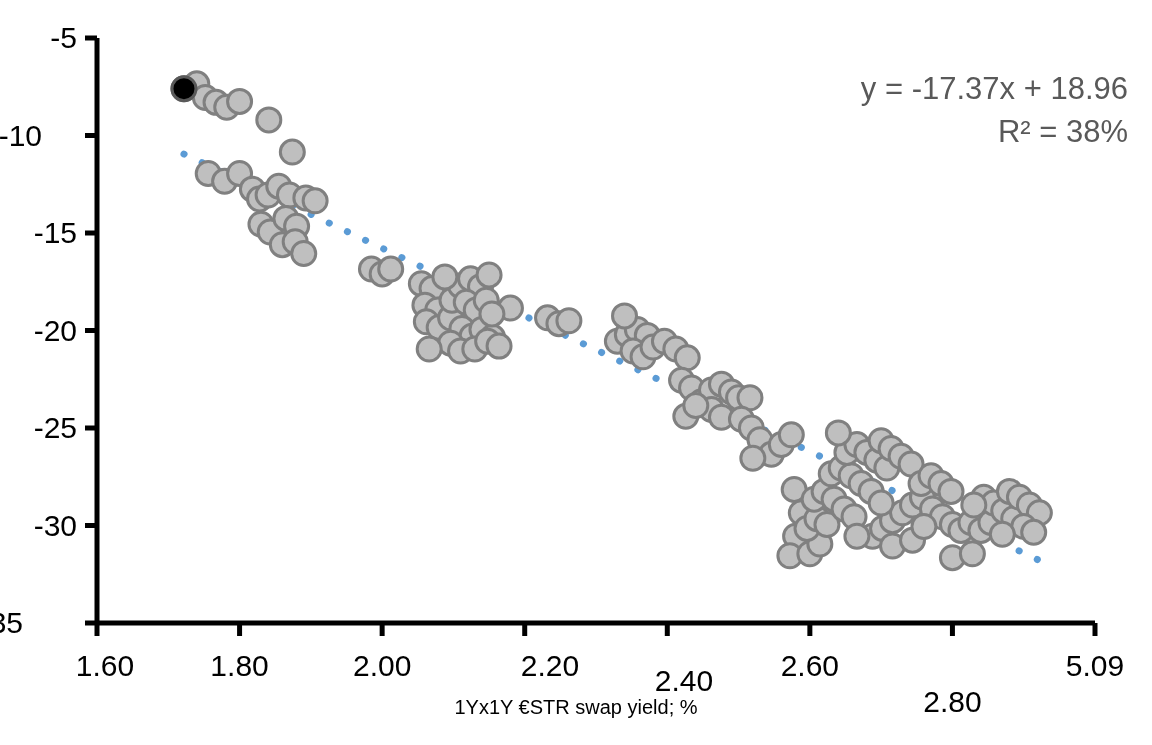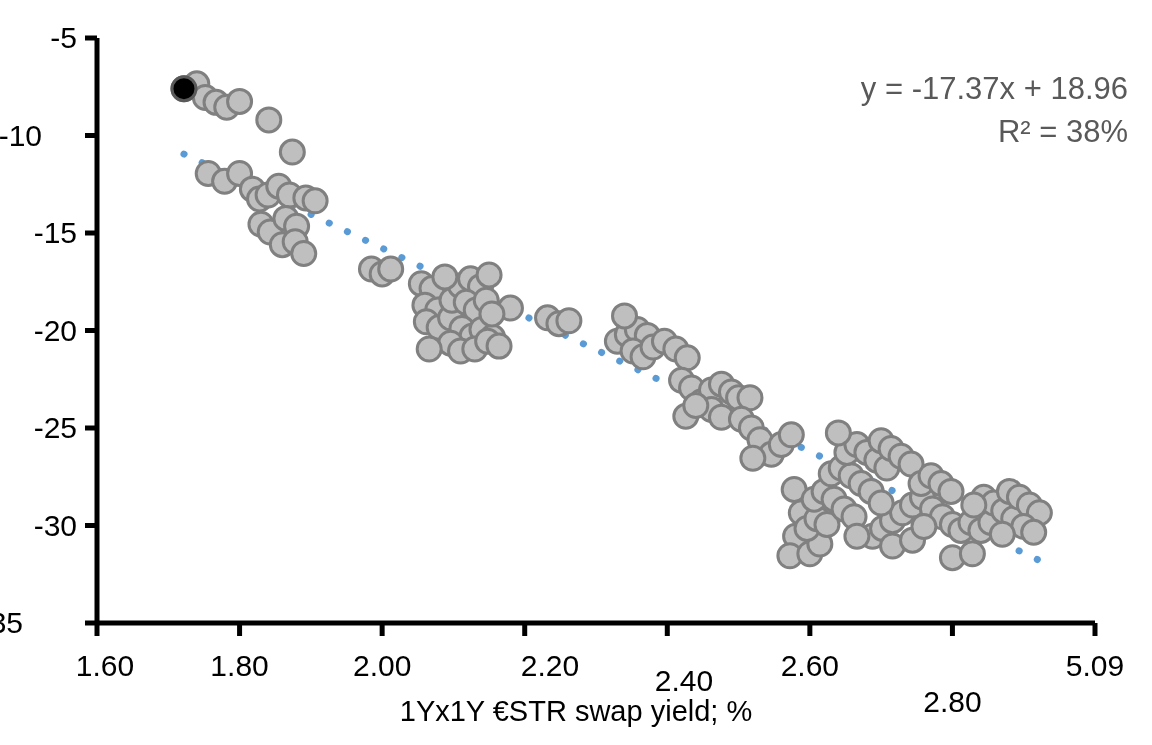--- a/index.html
+++ b/index.html
@@ -42,21 +42,21 @@
   .xtick-label {
     text-align: center;
     transform: translateX(-50%);
   }
   #x-axis-title {
     position: absolute;
     left: 0;
     top: 697px;
     width: 1152px;
     text-align: center;
-    font-size: 29px;
+    font-size: 20px;
     color: #000000;
     font-family: "Liberation Sans", sans-serif;
     line-height: 1;
   }
   #equation-block {
     position: absolute;
     right: 24px;
     top: 68px;
     text-align: right;
     color: #595959;

